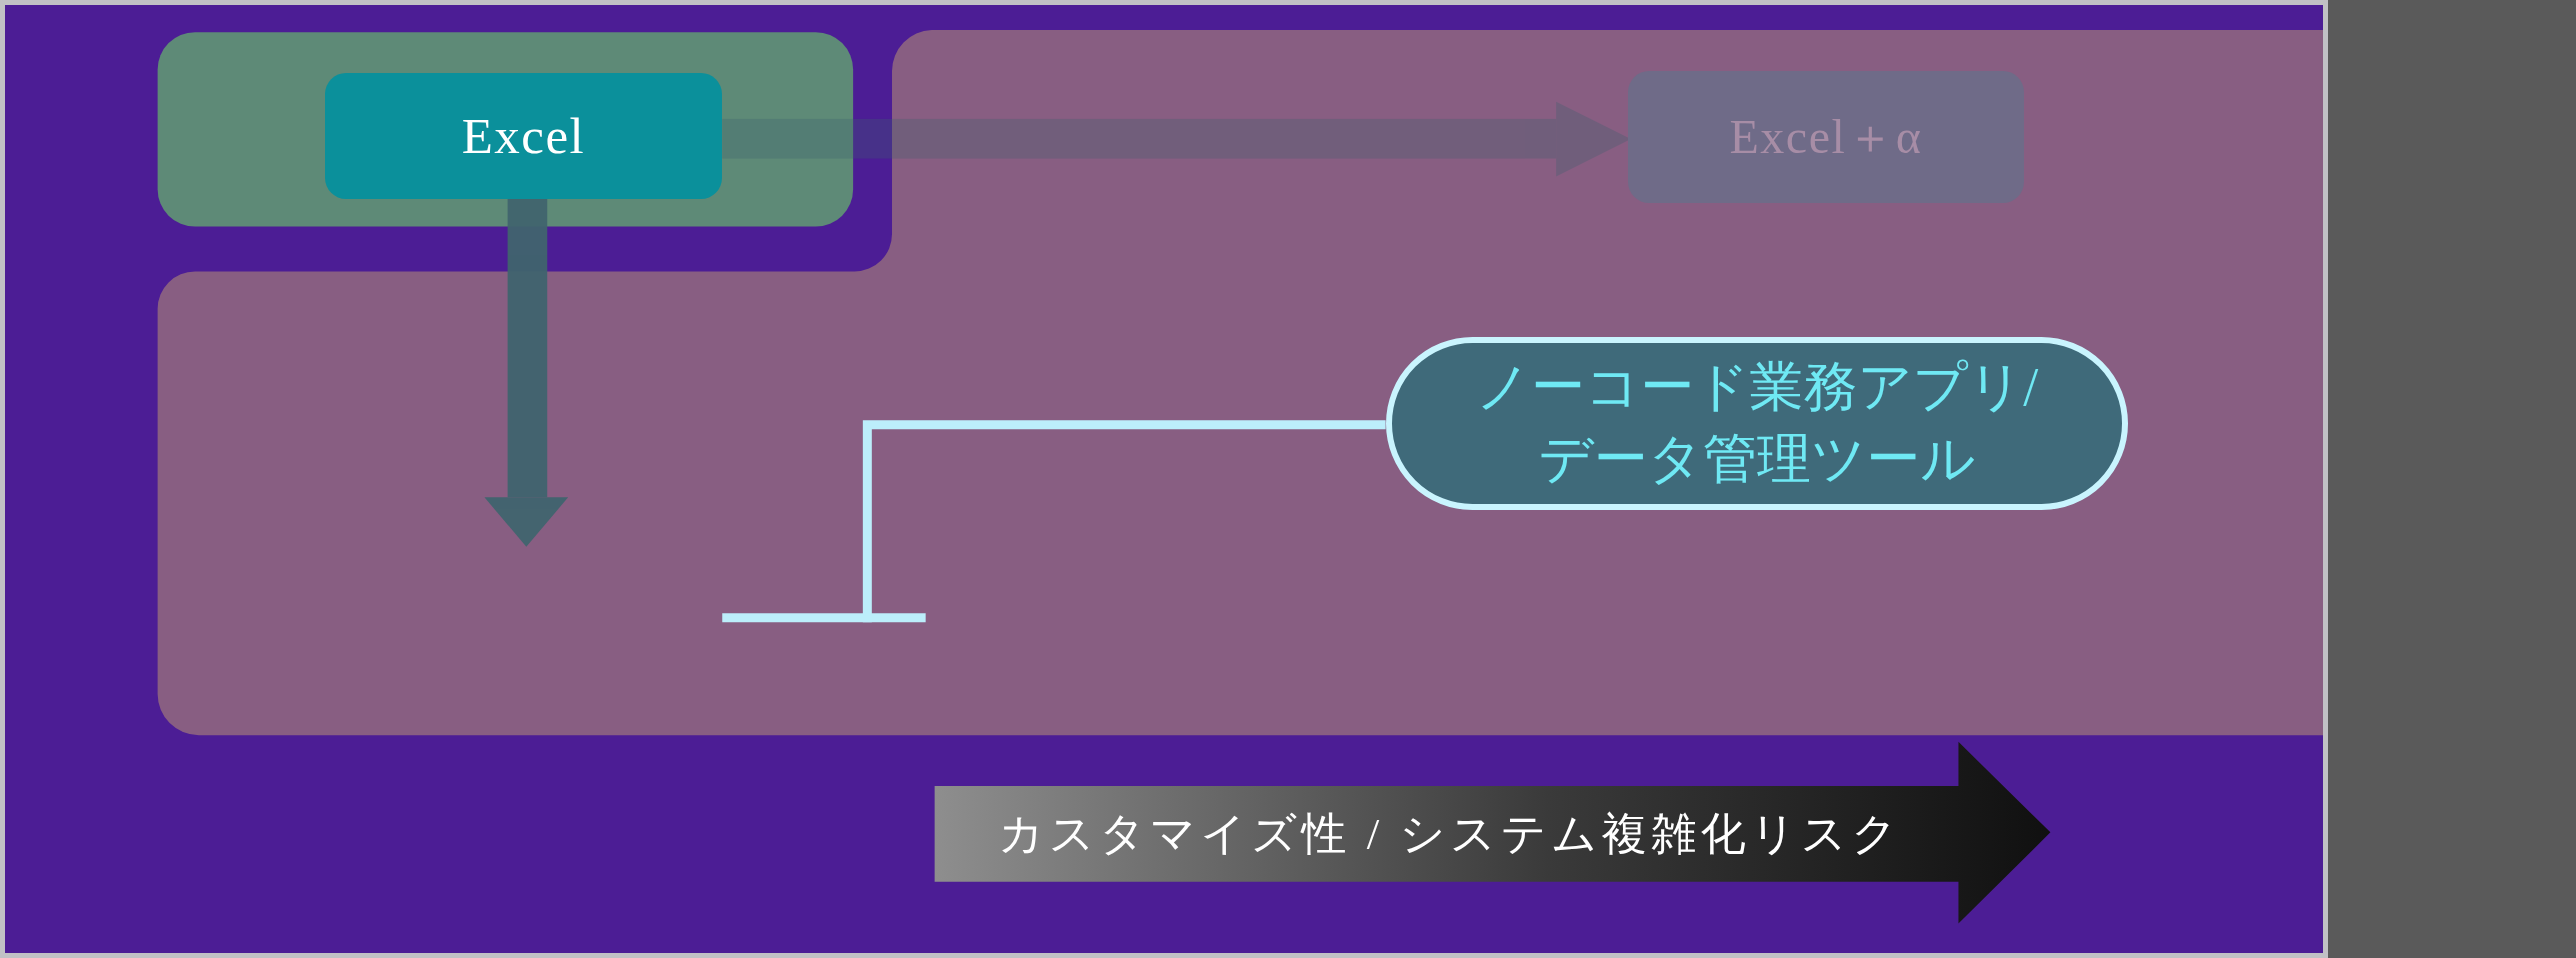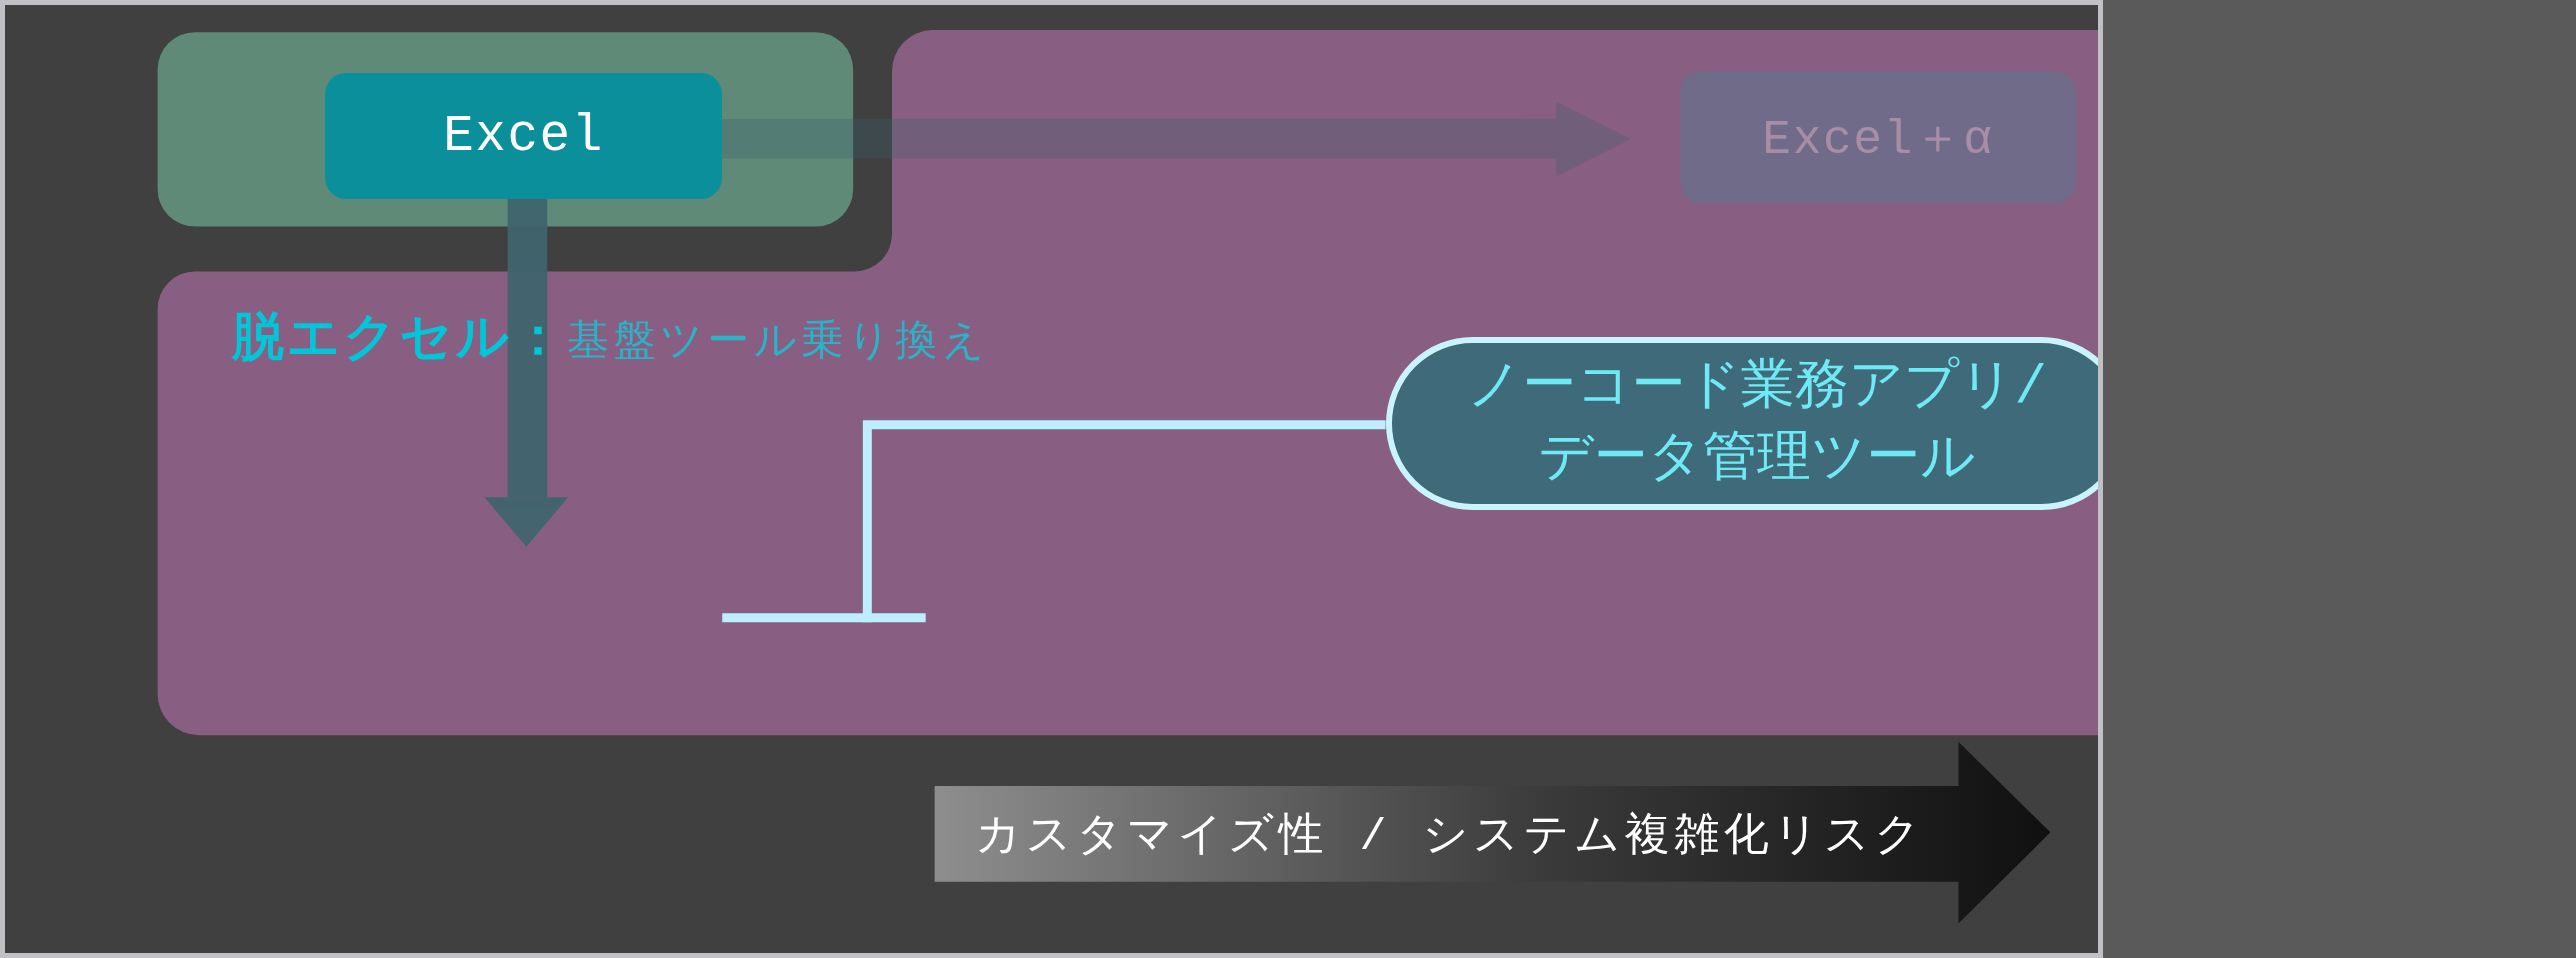--- a/index.html
+++ b/index.html
@@ -1,30 +1,30 @@
 <!DOCTYPE html>
 <html style="font-size:12px"><head>
 <meta charset="utf-8">
 <style>
   html,body{margin:0;padding:0;background:#5a5a5a;}
   .stage{
-    position:relative;width:2103px;height:958px;overflow:hidden;
-    background:#404040;
-    font-family:Liberation Mono, monospace;
+    position:relative;width:2328px;height:958px;overflow:hidden;
+    background:#4c1d95;
+    font-family:Liberation Serif, serif;
   }
   .frame{position:absolute;inset:0;border:5.2px solid #c1c1c5;z-index:40;pointer-events:none;}
   .layer{position:absolute;left:0;top:0;width:2576px;height:958px;}
   .node{
     position:absolute;display:flex;align-items:center;justify-content:center;
     box-sizing:border-box;text-align:center;
   }
   .teal-box{background:#0b909b;border-radius:21px;color:#ffffff;}
   .excel-node{left:325px;top:73px;width:397px;height:126px;font-size:51px;font-weight:500;letter-spacing:1.5px;}
   .excelplus-node{
-    left:1680px;top:71px;width:396px;height:132px;border-radius:21px;
+    left:1628px;top:71px;width:396px;height:132px;border-radius:21px;
     background:#6f6b88;color:#a78da6;font-size:48px;font-weight:400;letter-spacing:1.5px;
   }
   .alt-node{left:325px;top:545px;width:397px;height:142px;font-size:49px;font-weight:300;letter-spacing:10.5px;}
   .pill{
     background:#3f6a7a;border:6.7px solid #c9f4fe;border-radius:150px;
     color:#6fe9f4;font-weight:300;flex-direction:column;line-height:1.32;
   }
   .nocode-pill{left:1386px;top:337px;width:742px;height:173px;font-size:54px;}
   .saas-pill{left:926px;top:531px;width:825px;height:174px;font-size:55px;letter-spacing:3px;}
   .datsu-label{
@@ -79,24 +79,20 @@
   </svg>
 
   <div class="node teal-box excel-node">
     <span>Excel</span>
   </div>
 
   <div class="node excelplus-node">
     <span>Excel＋α</span>
   </div>
 
-  <div class="datsu-label">
-    <span class="datsu-bold">脱エクセル：</span>
-    <span class="datsu-rest">基盤ツール乗り換え</span>
-  </div>
 
 
   <div class="node pill nocode-pill">
     <span>ノーコード業務アプリ/</span>
     <span>データ管理ツール</span>
   </div>
 
 
   <div class="axis-label">カスタマイズ性 / システム複雑化リスク</div>
 

